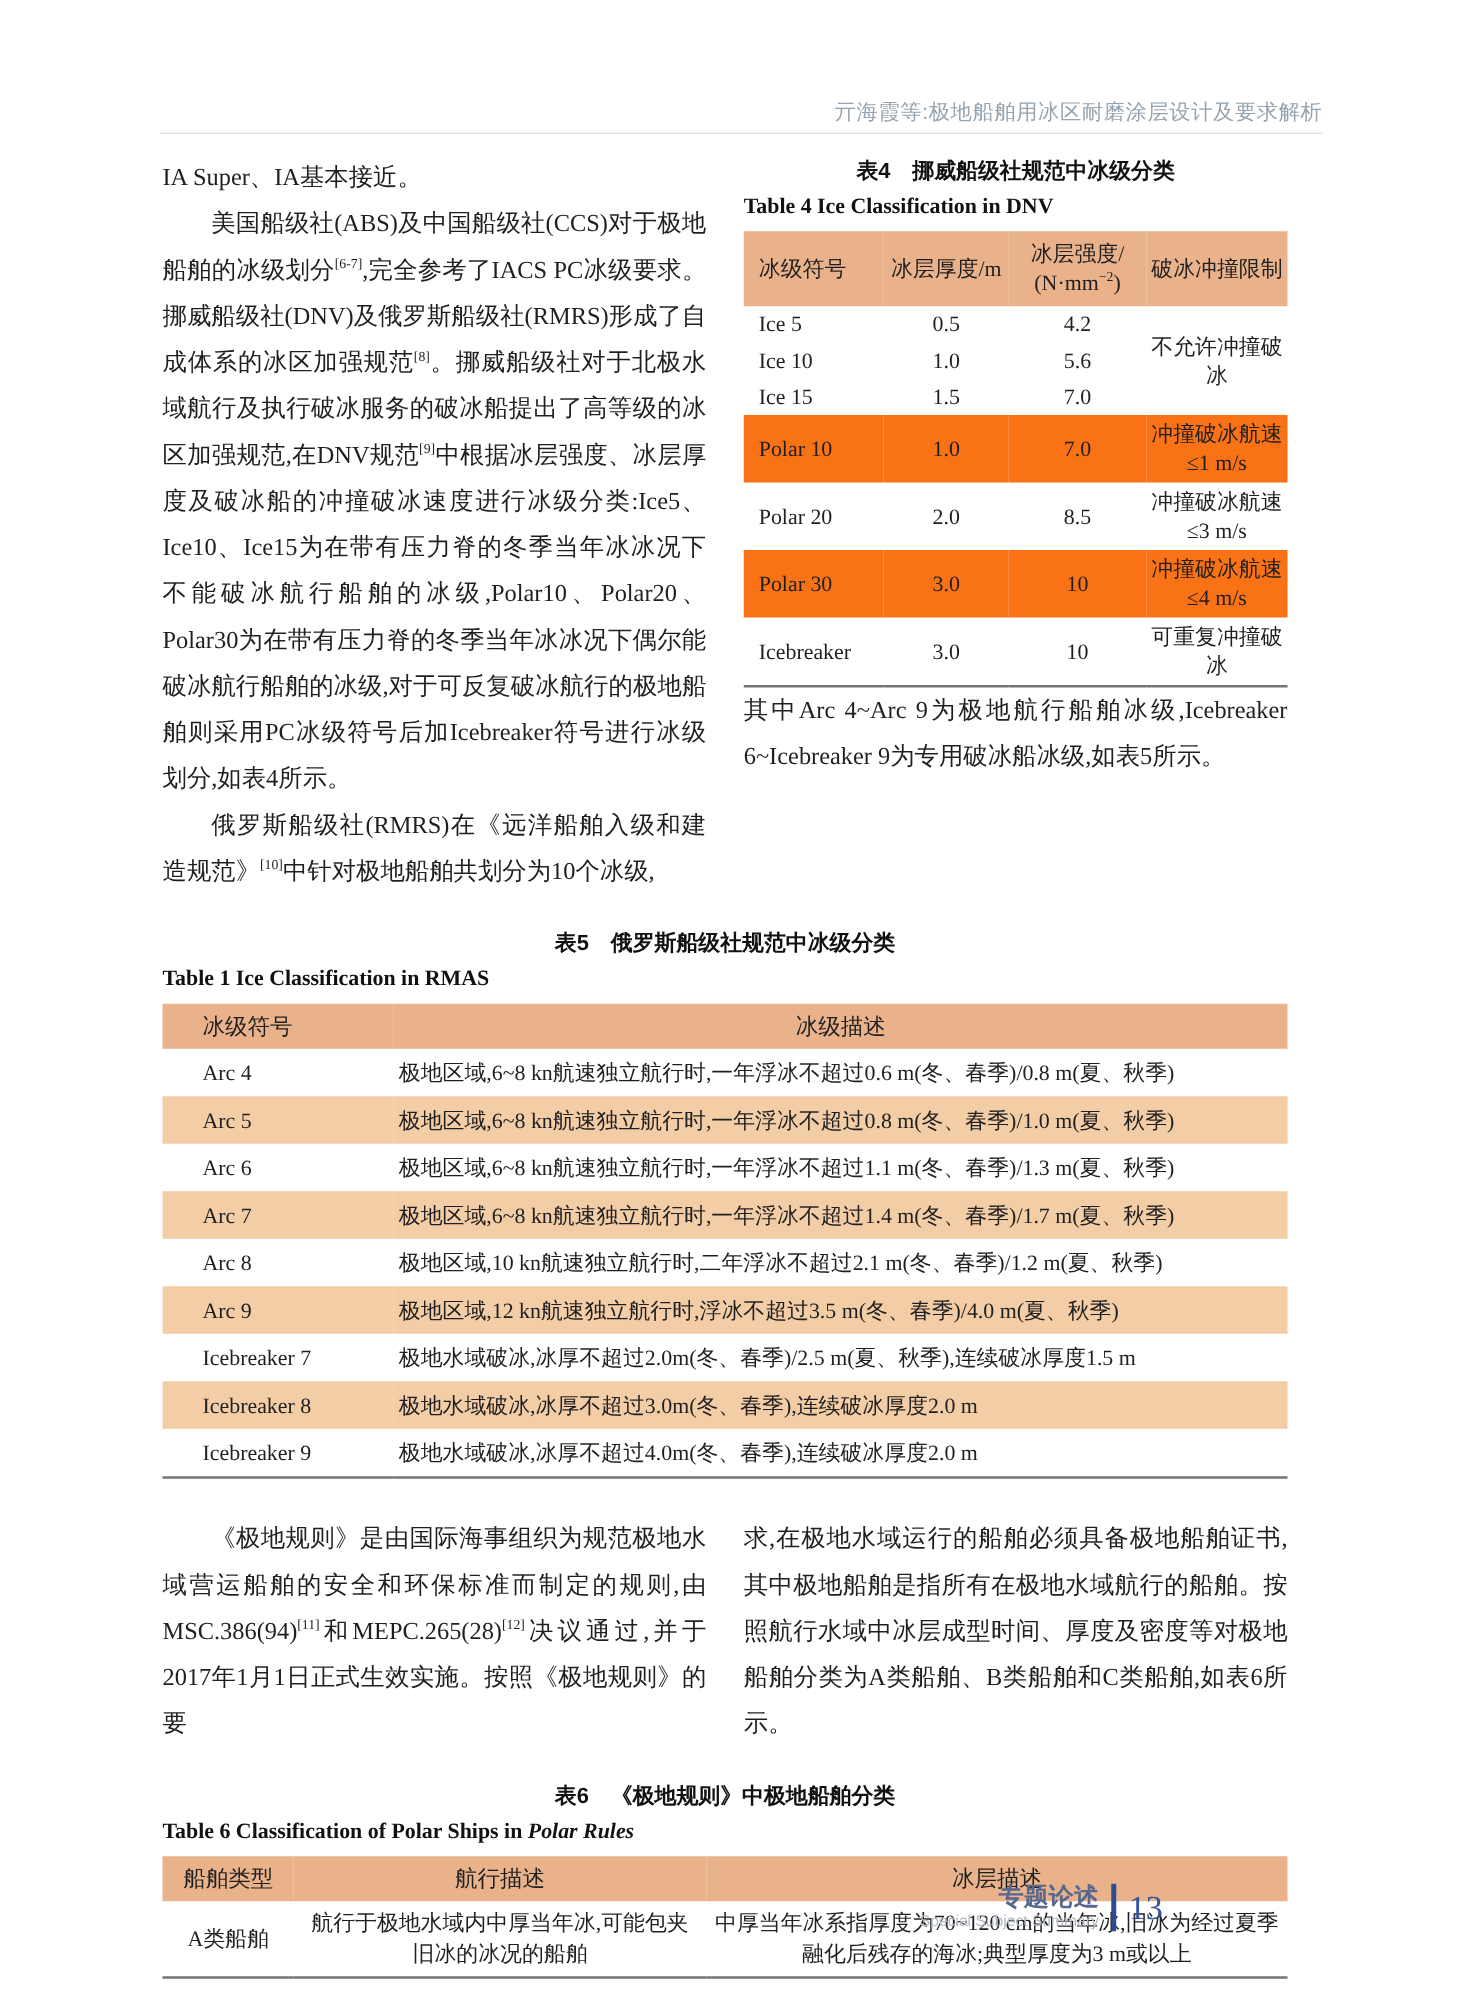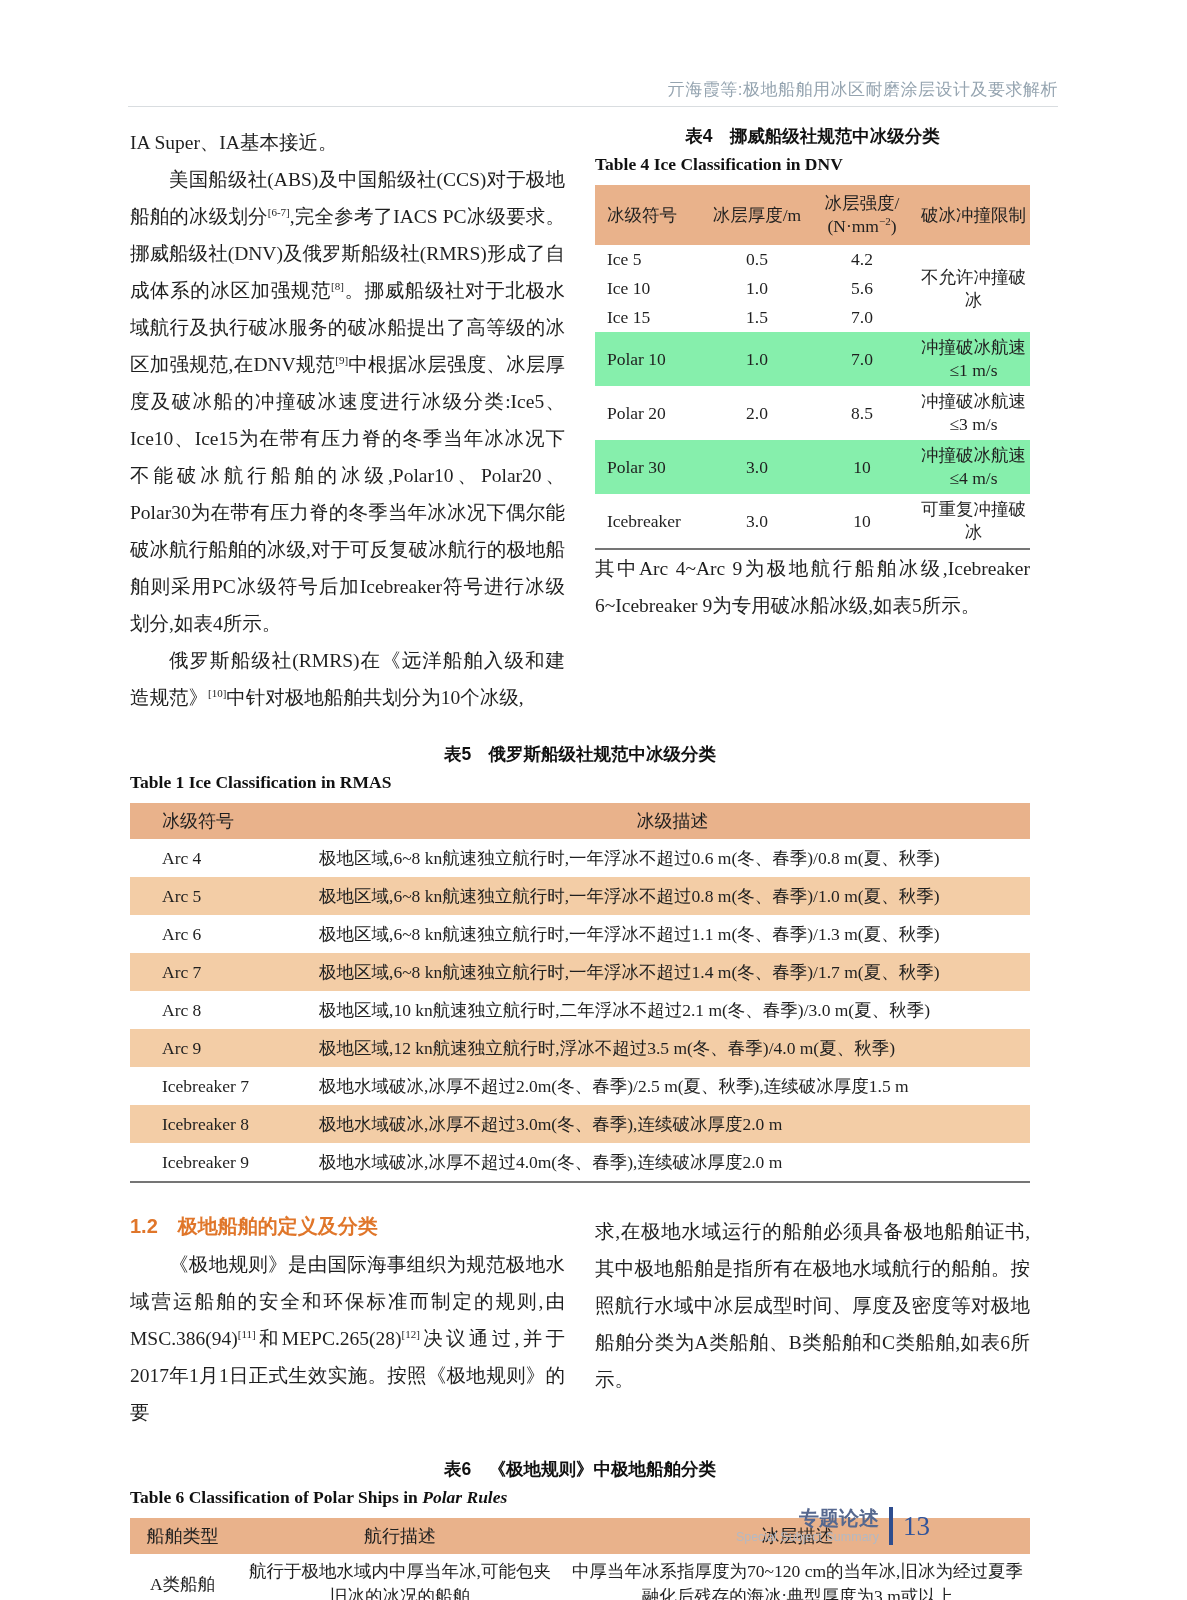--- a/index.html
+++ b/index.html
@@ -25,21 +25,21 @@
   .tbl-caption-zh {
     font-family:"Liberation Sans","DejaVu Sans",sans-serif; font-weight:bold;
     font-size:17.5px; text-align:center; margin:0 0 6px 0; color:#111;
   }
   .tbl-caption-en {
     font-family:"Liberation Serif","DejaVu Serif",serif; font-weight:bold;
     font-size:17.5px; margin:0 0 10px 0; color:#111;
   }
   table { border-collapse:collapse; width:100%; }
   th { font-weight:normal; }
-  .shade { background:#86efac;margin-top:48px; }
+  .shade { background:#f97316;margin-top:48px; }
   thead th { background:#e9b28b; }
 
   
   .t4 { border-bottom:2px solid #757575; }
   .t4 th { font-size:17.5px; line-height:23px; padding:7px 0; text-align:center; }
   .t4 th.h-symbol { text-align:left; padding-left:12px; }
   .t4 td { font-size:17.5px; line-height:23px; padding:3px 0; text-align:center; }
   .t4 td.cell-symbol { text-align:left; padding-left:12px; }
   .t4 td.cell-limit { line-height:23px; padding:4px 2px; }
   .after-table4 { margin-top:46px; }
@@ -190,21 +190,21 @@
           <tr>
               <td class="cell-symbol">Arc 6</td>
               <td class="cell-desc">极地区域,6~8 kn航速独立航行时,一年浮冰不超过1.1 m(冬、春季)/1.3 m(夏、秋季)</td>
             </tr>
           <tr>
               <td class="cell-symbol">Arc 7</td>
               <td class="cell-desc">极地区域,6~8 kn航速独立航行时,一年浮冰不超过1.4 m(冬、春季)/1.7 m(夏、秋季)</td>
             </tr>
           <tr>
               <td class="cell-symbol">Arc 8</td>
-              <td class="cell-desc">极地区域,10 kn航速独立航行时,二年浮冰不超过2.1 m(冬、春季)/3.0 m(夏、秋季)</td>
+              <td class="cell-desc">极地区域,10 kn航速独立航行时,二年浮冰不超过2.1 m(冬、春季)/1.2 m(夏、秋季)</td>
             </tr>
           <tr>
               <td class="cell-symbol">Arc 9</td>
               <td class="cell-desc">极地区域,12 kn航速独立航行时,浮冰不超过3.5 m(冬、春季)/4.0 m(夏、秋季)</td>
             </tr>
           <tr>
               <td class="cell-symbol">Icebreaker 7</td>
               <td class="cell-desc">极地水域破冰,冰厚不超过2.0m(冬、春季)/2.5 m(夏、秋季),连续破冰厚度1.5 m</td>
             </tr>
           <tr>
@@ -214,21 +214,20 @@
           <tr>
               <td class="cell-symbol">Icebreaker 9</td>
               <td class="cell-desc">极地水域破冰,冰厚不超过4.0m(冬、春季),连续破冰厚度2.0 m</td>
             </tr>
         </tbody>
       </table>
     </div>
 
     <div class="cols sec12">
       <div class="col">
-        <h3 class="sec-heading">1.2　极地船舶的定义及分类</h3>
         <p class="body-text indent"><span>《极地规则》是由国际海事组织为规范极地水域营运船舶的安全和环保标准而制定的规则,由MSC.386(94)</span><sup>[11]</sup><span>和MEPC.265(28)</span><sup>[12]</sup><span>决议通过,并于2017年1月1日正式生效实施。按照《极地规则》的要</span></p>
       </div>
       <div class="col">
         <p class="body-text">求,在极地水域运行的船舶必须具备极地船舶证书,其中极地船舶是指所有在极地水域航行的船舶。按照航行水域中冰层成型时间、厚度及密度等对极地船舶分类为A类船舶、B类船舶和C类船舶,如表6所示。</p>
       </div>
     </div>
 
     <div class="table6-block">
       <div class="tbl-caption-zh">表6　《极地规则》中极地船舶分类</div>
       <div class="tbl-caption-en"><span>Table 6 Classification of Polar Ships in </span><i>Polar Rules</i></div>

